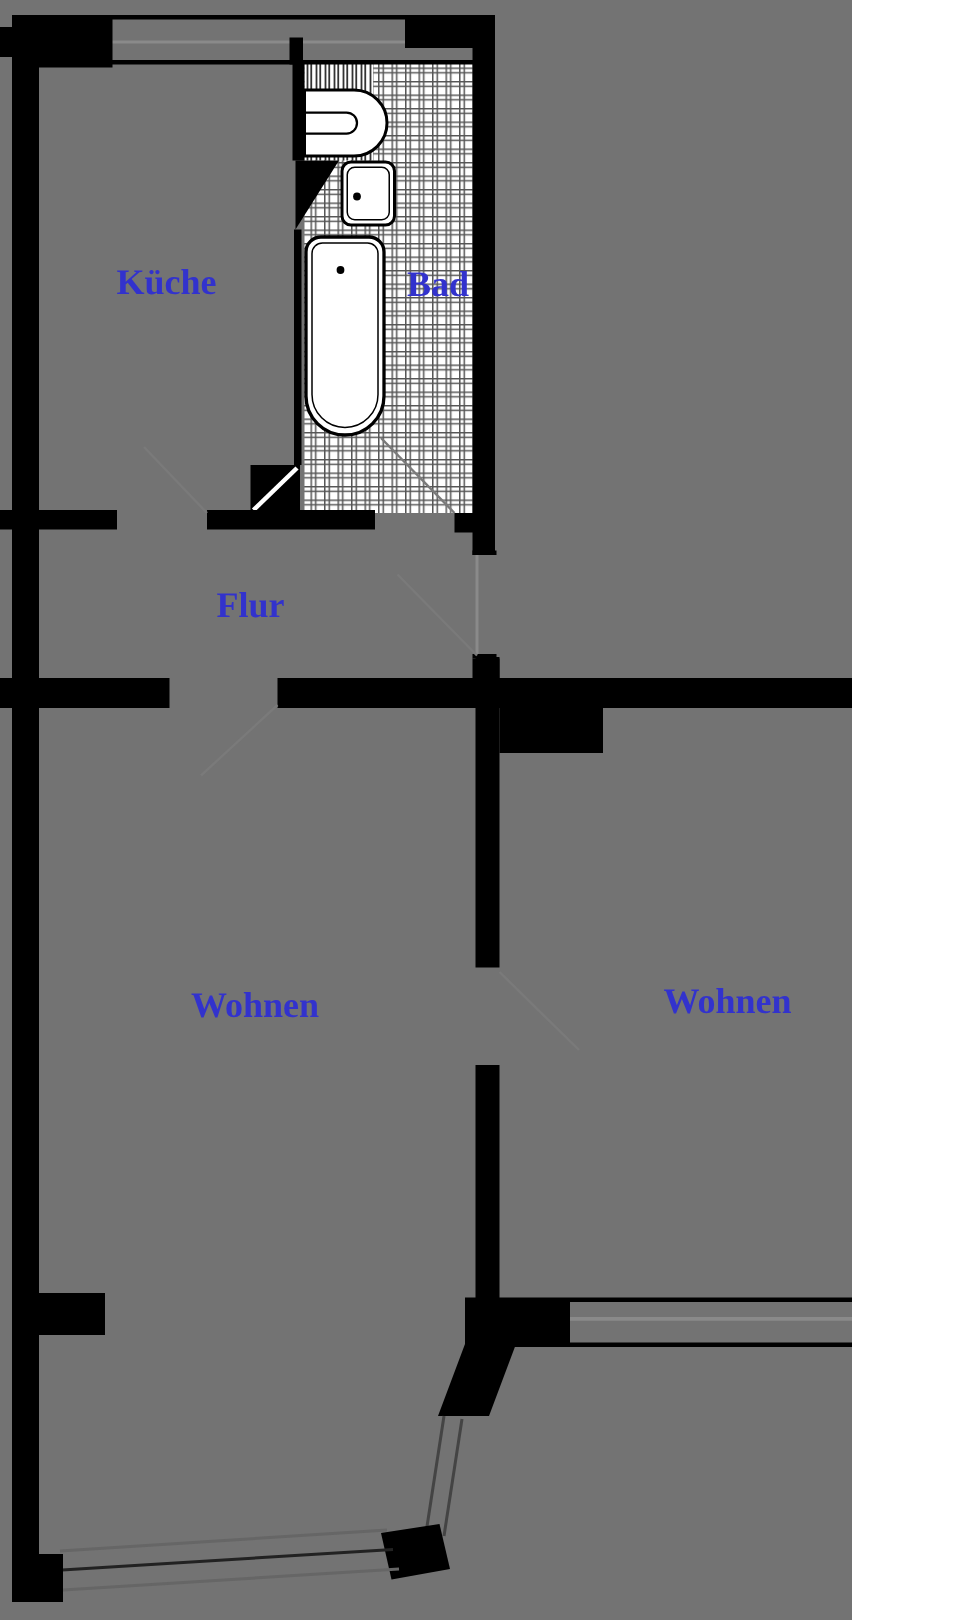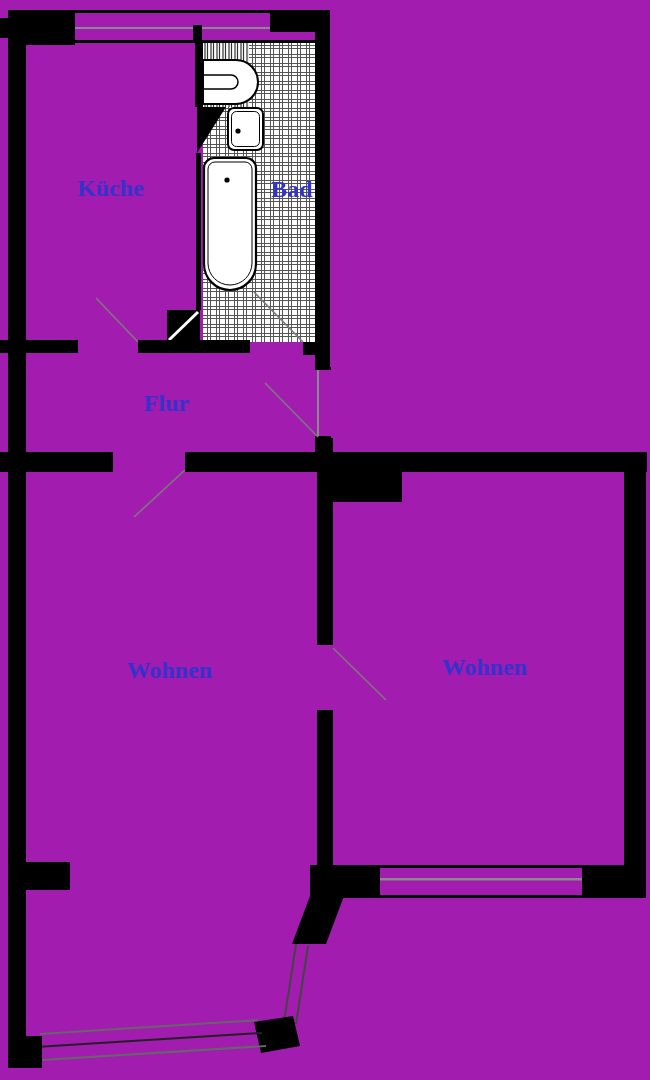--- a/index.html
+++ b/index.html
@@ -1,19 +1,19 @@
 <!DOCTYPE html>
 <html><head>
 <meta charset="utf-8">
 <style>
   html,body{margin:0;padding:0;background:#ffffff;}
   .stage{
     position:relative;
-    width:650px;height:1080px;
-    background:#a21caf;
+    width:568px;height:1080px;
+    background:#737373;
     font-family:"Liberation Serif", serif;
     overflow:hidden;
   }
   svg{position:absolute;left:0;top:0;}
   text.room-label{
     font-family:"Liberation Serif", serif;
     font-weight:bold;
     font-size:24px;
     text-anchor:middle;
   }

